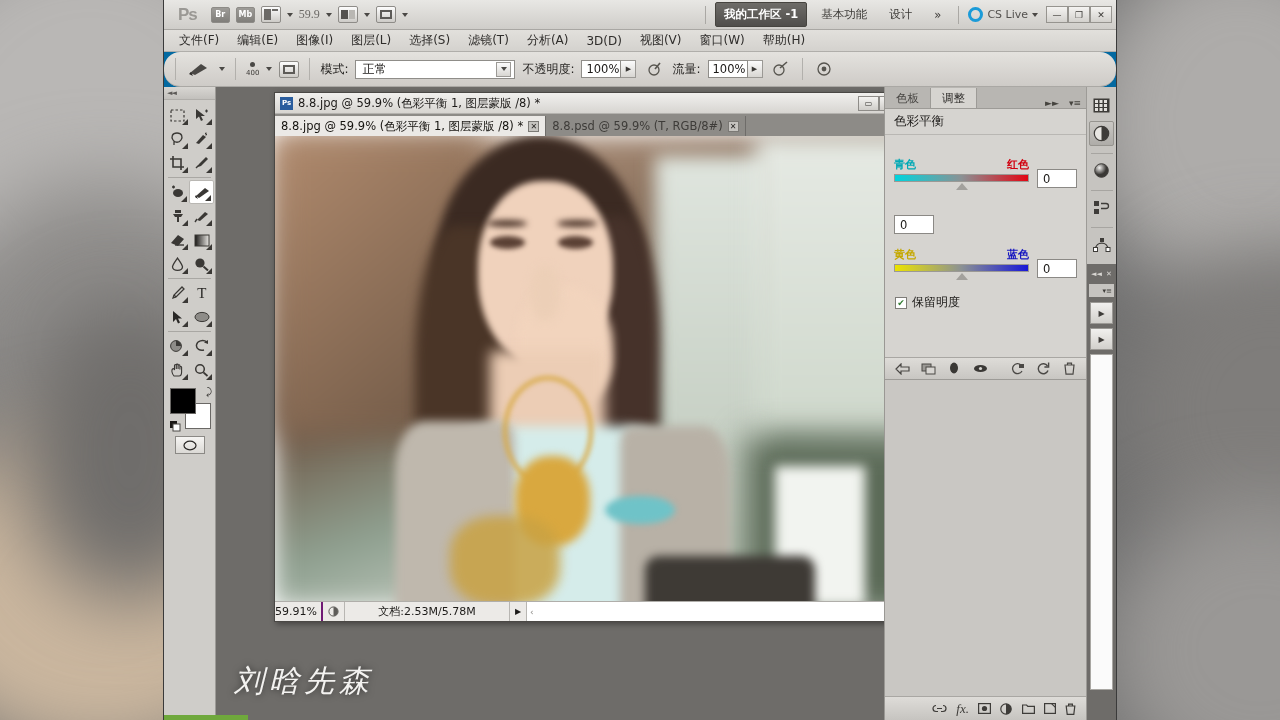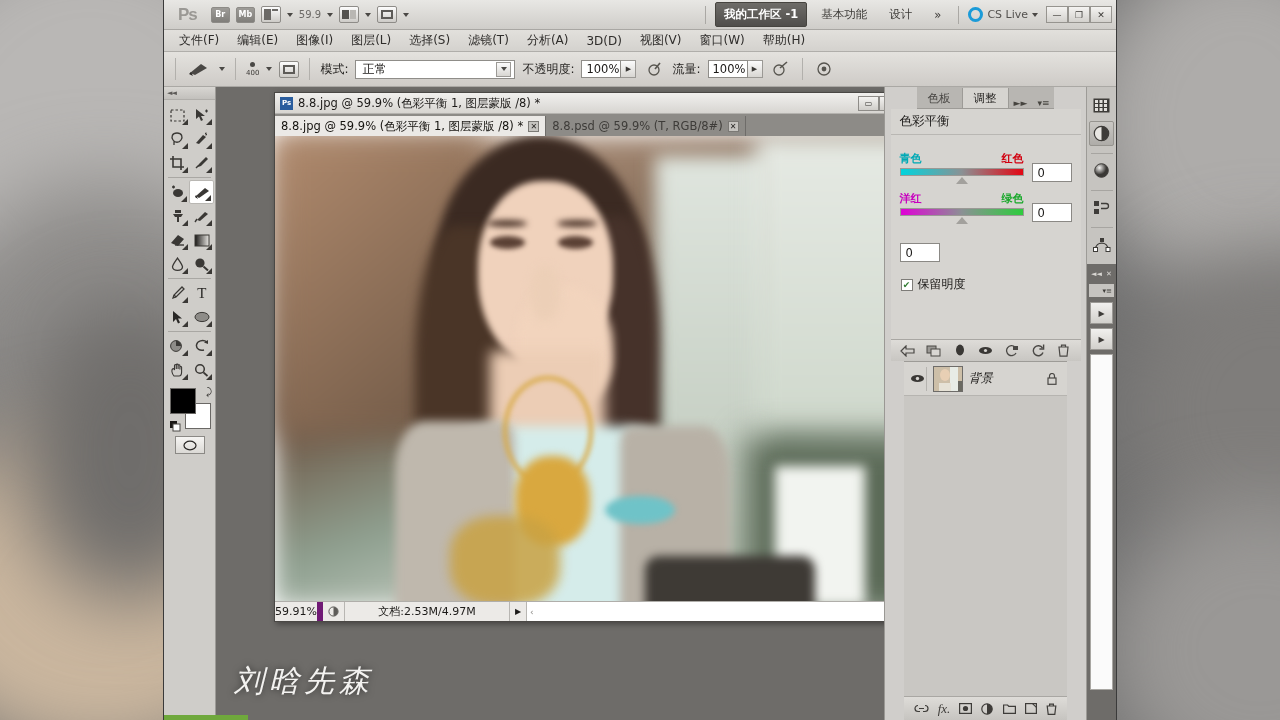--- a/index.html
+++ b/index.html
@@ -39,21 +39,21 @@
                              background:#6b6966; }
   .tb-icon.arrange::after { content:""; position:absolute; left:10px; top:2px; right:2px; bottom:2px;
                             border-top:2px solid #6b6966; }
   .tb-icon.screen::before { content:""; position:absolute; left:2px; top:3px; width:7px; bottom:3px;
                             background:#54524f; }
   .tb-icon.screen::after { content:""; position:absolute; left:10px; top:3px; right:2px; bottom:3px;
                            background:#b9b7b3; }
   .tb-icon.mask::before { content:""; position:absolute; inset:3px; border:2px solid #5d5b58; }
   .caret { width:0;height:0;border-left:3.5px solid transparent;border-right:3.5px solid transparent;
            border-top:4px solid #4a4845; }
-  .zoomval { color:#6b6966; font-size:10px; }
+  .zoomval { color:#6b6966; font-size:12px;font-family:Liberation Serif, serif; }
   .tb-sep { width:1px; height:18px; background:#aaa8a4; margin:0 3px; }
   .ws-btn { font-size:11.5px; color:#3d3b38; padding:4px 8px; white-space:nowrap;
             font-family:"DejaVu Sans",sans-serif; }
   .ws-btn.active { background:linear-gradient(#6e6c68,#504e4b); color:#fff;
                    border:1px solid #46443f; border-radius:2px; font-weight:bold; }
   .cslive { display:flex; align-items:center; gap:4px; color:#54524f; font-size:11px; }
   .cs-ring { width:15px; height:15px; border-radius:50%; border:3px solid #1b9bd8; }
   .wctrl { display:flex; gap:0; margin-left:2px; }
   .wbtn { width:22px; height:17px; border:1px solid #96948f;
           background:linear-gradient(#f4f3f1,#d3d1cd);
@@ -62,21 +62,21 @@
 
   
   .menubar { height:22px; display:flex; align-items:center; padding-left:6px;
              background:linear-gradient(#e2e0dc,#d4d2ce); border-bottom:1px solid #b0aeaa; }
   .menubar span { padding:2px 9px; font-size:12px; color:#2f2d2b;
                   font-family:"DejaVu Sans",sans-serif;text-align:center; }
 
   
   .optbar { height:35px; display:flex; align-items:center; gap:7px; padding:0 8px;
             background:linear-gradient(#e4e2de,#cecccа); background:linear-gradient(#e4e2de,#cecbc7);
-            border-bottom:1px solid #aaa8a4; }
+            border-bottom:1px solid #aaa8a4;border-radius:16px; }
   .opt-sep { width:1px; height:22px; background:#b2b0ac; margin:0 3px; }
   .brush-preview { width:26px; height:22px; display:flex; align-items:center; justify-content:center; }
   .brush-size { display:flex; flex-direction:column; align-items:center; line-height:1; }
   .brush-dot { width:5px; height:5px; border-radius:50%; background:#4a4845; }
   .brush-num { font-size:7px; color:#3c3a37; margin-top:3px; }
   .opt-label { font-size:12px; color:#262422; font-family:"DejaVu Sans",sans-serif; }
   .opt-select { width:160px; height:19px; border:1px solid #8f8d89; background:#fff;
                 display:flex; align-items:center; justify-content:space-between;
                 padding:0 3px 0 6px; font-size:12px; color:#1a1816; }
   .sel-caret { width:15px; height:15px; background:linear-gradient(#fbfbfb,#d8d6d2);
@@ -150,39 +150,39 @@
   .doc-canvas { flex:1; position:relative; background:#fff; overflow:hidden; }
   .photo { position:absolute; inset:0; overflow:hidden; }
   .photo .p { position:absolute; filter:blur(3px); }
   .vscroll { position:absolute; right:0; top:0; bottom:14px; width:14px;
              background:#fbfbfb; border-left:1px solid #adaba7;
              display:flex; flex-direction:column; justify-content:space-between; }
   .sc-btn { height:13px; display:flex; align-items:center; justify-content:center;
             font-size:7px; color:#5e5c59; background:linear-gradient(#fafaf9,#e2e0dc); }
   .doc-status { height:20px; display:flex; align-items:center; background:#eceae7;
                 border-top:1px solid #b0aeaa; font-size:11px; color:#1c1a18; }
-  .st-zoom { width:48px; padding-left:0; border-right:6px solid #701a75; height:100%;
+  .st-zoom { width:48px; padding-left:0; border-right:2px solid #701a75; height:100%;
              display:flex; align-items:center; }
   .st-ico { width:22px; display:flex; align-items:center; justify-content:center;
             border-right:1px solid #b8b6b2; height:100%; }
   .st-doc { flex:0 0 165px; display:flex; align-items:center; justify-content:center;
             border-right:1px solid #b8b6b2; height:100%; }
   .st-arrow { width:16px; display:flex; align-items:center; justify-content:center; font-size:8px; }
   .st-rest { flex:1; background:#fff; height:100%; border-left:1px solid #b8b6b2;
              display:flex; align-items:center; padding-left:3px; color:#8a8884; font-size:9px; }
 
   
   .watermark { position:absolute; left:18px; bottom:18px; font-size:30px; color:#f3f2f0;
                font-family:"DejaVu Serif","Liberation Serif",serif; font-style:italic;
                letter-spacing:5px; text-shadow:0 0 7px rgba(0,0,0,.55); }
 
   
   .rightdock { position:absolute; right:0; top:0; bottom:0; width:232px; display:flex; }
   .panels { flex:1; display:flex; flex-direction:column; background:#d0cecа;
-            background:#d0cecb; border-left:1px solid #9a9894;align-items:center; }
+            background:#d0cecb; border-left:1px solid #9a9894; }
 
   .panel-tabs { height:22px; display:flex; align-items:flex-end; background:#b8b6b2;
                 border-bottom:1px solid #9d9b97; }
   .ptab { height:20px; padding:0 11px; font-size:11.5px; display:flex; align-items:center;
           color:#2c2a28; font-family:"DejaVu Sans",sans-serif; }
   .ptab.active { background:#d6d4d0; border-left:1px solid #9d9b97; border-right:1px solid #9d9b97; }
   .ptab.inactive { color:#4a4845; }
   .ptab-sp { flex:1; }
   .ptab-ico { font-size:9px; color:#46443f; padding:0 5px; }
 
@@ -198,21 +198,21 @@
   .radios { display:flex; flex-direction:column; gap:5px; }
   .radio-item { display:flex; align-items:center; gap:5px; }
   .radio { width:12px; height:12px; border-radius:50%; border:1px solid #7e7c78;
            display:flex; align-items:center; justify-content:center; }
   .radio.shadow { background:linear-gradient(#fdfdfd,#dcdad6); }
   .radio.mid { background:linear-gradient(#fdfdfd,#e2e0dc); }
   .radio.mid::after { content:""; width:5px; height:5px; border-radius:50%; background:#3c7a3c; }
   .radio.high { background:linear-gradient(#f6ecc0,#ddd09a); }
   .radio-text { font-size:12px; color:#1a1816; font-family:"DejaVu Sans",sans-serif; }
 
-  .slider-block { margin-top:7px; }
+  .slider-block { margin-top:13px; }
   .slider-labels { display:flex; justify-content:space-between; font-size:11px;
                    font-weight:bold; font-family:"DejaVu Sans",sans-serif; }
   .sl-wrap { display:flex; align-items:flex-start; gap:8px; }
   .sl-left { flex:1; }
   .sl-track { height:8px; margin-top:2px; border:1px solid #9b9995; }
   .sl-knob { width:0; height:0; margin:1px auto 0; position:relative; left:0px;
              border-left:6px solid transparent; border-right:6px solid transparent;
              border-bottom:7px solid #a3a19d; }
   .sl-input { width:40px; height:19px; border:1px solid #8b8985; background:#fff;
               font-size:11.5px; color:#1a1816; display:flex; align-items:center; padding-left:5px;
@@ -644,21 +644,21 @@
         </div>
 
         <div class="doc-status">
           <div class="st-zoom">59.91%</div>
           <div class="st-ico">
             <svg width="11" height="11" viewBox="0 0 11 11">
                 <circle cx="5.5" cy="5.5" r="4.6" fill="none" stroke="#5e5c59"></circle>
                 <path d="M5.5 1 A4.5 4.5 0 0 1 5.5 10 Z" fill="#5e5c59"></path>
               </svg>
           </div>
-          <div class="st-doc">文档:2.53M/4.97M</div>
+          <div class="st-doc">文档:2.53M/5.78M</div>
           <div class="st-arrow">▶</div>
           <div class="st-rest">‹</div>
         </div>
       </div>
 
       <div class="watermark">刘晗先森</div>
     </div>
 
     <div class="rightdock">
       <div class="panels">
@@ -685,38 +685,38 @@
                   </div>
                   <div class="sl-track" style="background:linear-gradient(90deg,#00d4dd,#8b9194,#e30613);"></div>
                   <div class="sl-knob"></div>
                 </div>
                 <div class="sl-input">0</div>
               </div>
             </div>
 
             <div class="slider-block">
               <div class="sl-wrap">
+                <div class="sl-input">0</div>
+              </div>
+            </div>
+
+            <div class="slider-block">
+              <div class="sl-wrap">
                 <div class="sl-left">
                   <div class="slider-labels">
-                    <span style="color:#c800bf">洋红</span>
-                    <span style="color:#1aa82b">绿色</span>
+                    <span style="color:#c5a800">黄色</span>
+                    <span style="color:#1414c0">蓝色</span>
                   </div>
-                  <div class="sl-track" style="background:linear-gradient(90deg,#e000d6,#8b9194,#2ecc3d);"></div>
+                  <div class="sl-track" style="background:linear-gradient(90deg,#ece300,#8b9194,#1818d8);"></div>
                   <div class="sl-knob"></div>
                 </div>
                 <div class="sl-input">0</div>
               </div>
             </div>
 
-            <div class="slider-block">
-              <div class="sl-wrap">
-                <div class="sl-input">0</div>
-              </div>
-            </div>
-
             <div class="preserve-row">
               <span class="cbox">✔</span>
               <span class="radio-text">保留明度</span>
             </div>
           </div>
 
           <div style="height:42px"></div>
 
           <div class="adj-foot">
             <span class="adj-foot-ico">
@@ -757,44 +757,20 @@
             <span class="adj-foot-ico">
               <svg width="11" height="13" viewBox="0 0 11 13">
                   <path d="M1 3 L10 3 L9 12.2 L2 12.2 Z" fill="none" stroke="#4a4845" stroke-width="1.2"></path>
                   <path d="M3.5 3 L3.5 1.2 L7.5 1.2 L7.5 3" fill="none" stroke="#4a4845" stroke-width="1.2"></path>
                 </svg>
             </span>
           </div>
         </div>
 
         <div class="layers-panel">
-          <div class="layer-row">
-            <span class="eye">
-              <svg width="15" height="11" viewBox="0 0 15 11">
-                  <ellipse cx="7.5" cy="5.5" rx="6.5" ry="3.6" fill="#3a3835"></ellipse>
-                  <circle cx="7.5" cy="5.5" r="1.7" fill="#d8d6d2"></circle>
-                </svg>
-            </span>
-            <span class="layer-thumb">
-              <svg width="30" height="26" viewBox="0 0 30 26">
-                <rect width="30" height="26" fill="#cdbfa8"></rect>
-                <rect x="16" y="0" width="8" height="26" fill="#e8ece6"></rect>
-                <ellipse cx="11" cy="8" rx="5" ry="6" fill="#e8cfb4"></ellipse>
-                <path d="M5 16 L17 16 L17 26 L5 26 Z" fill="#e6e2d6"></path>
-                <rect x="24" y="14" width="6" height="12" fill="#6b6a62"></rect>
-              </svg>
-            </span>
-            <span class="layer-name">背景</span>
-            <span class="lock-ico">
-              <svg width="10" height="12" viewBox="0 0 10 12">
-                  <path d="M2.5 5 L2.5 3 A2.5 2.5 0 0 1 7.5 3 L7.5 5" fill="none" stroke="#4a4845" stroke-width="1.2"></path>
-                  <rect x="1" y="5" width="8" height="6.3" fill="none" stroke="#4a4845" stroke-width="1.2"></rect>
-                </svg>
-            </span>
-          </div>
           <div class="layers-blank"></div>
           <div class="layers-foot">
             <span class="lf-ico">
               <svg width="15" height="9" viewBox="0 0 15 9">
                   <path d="M5.5 4.5 A3 3 0 0 1 5.5 4.5 M4 1.5 A3 3 0 0 0 4 7.5 L6 7.5 M11 1.5 A3 3 0 0 1 11 7.5 L9 7.5 M5 4.5 L10 4.5" fill="none" stroke="#3e3c39" stroke-width="1.2"></path>
                 </svg>
             </span>
             <span class="lf-ico" style="font-style:italic;font-family:'Liberation Serif',serif;font-size:13px;">fx.</span>
             <span class="lf-ico">
               <svg width="13" height="11" viewBox="0 0 13 11">

